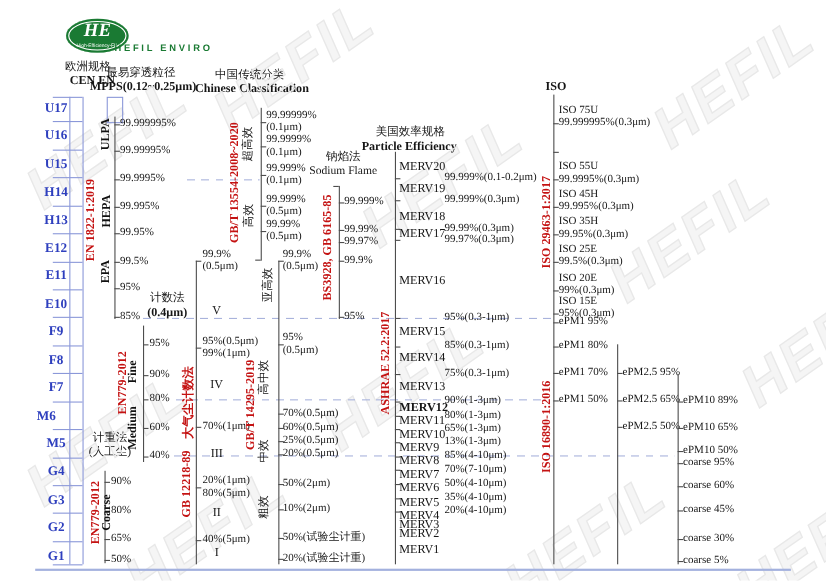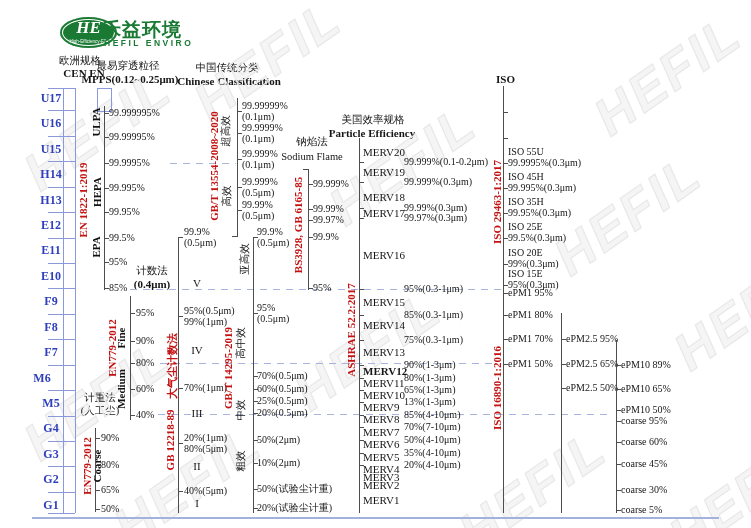--- a/index.html
+++ b/index.html
@@ -45,21 +45,20 @@
 </style>
 </head>
 <body>
 
 <div id="canvas">
 
   <div class="logo-oval">
     <span class="logo-he">HE</span>
     <span class="logo-sub">High-Efficiency-FIL</span>
   </div>
-  <div class="logo-cn">禾益环境</div>
   <div class="logo-en">HEFIL ENVIRO</div>
 
 
   <div class="fx c hdr-cn" style="left:80px;top:61px">欧洲规格</div>
   <div class="fx c hdr-en" style="left:84px;top:73px">CEN EN</div>
   <div class="fx c hdr-cn" style="left:128px;top:66px">最易穿透粒径</div>
   <div class="fx c hdr-en" style="left:130px;top:79px">MPPS(0.12~0.25μm)</div>
   <div class="fx c hdr-cn" style="left:227px;top:68px">中国传统分类</div>
   <div class="fx c hdr-en" style="left:229px;top:81px">Chinese Classification</div>
   <div class="fx c hdr-cn" style="left:312px;top:142px">钠焰法</div>
@@ -407,20 +406,24 @@
     <div class="tick" style="top: 453px; left: 359px;"></div>
     <div class="fx t tl" style="left: 404px; top: 453px;">
       <div>35%(4-10μm)</div>
     </div>
     <div class="tick" style="top: 465px; left: 359px;"></div>
     <div class="fx t tl" style="left: 404px; top: 465px; text-align: center;">
       <div>20%(4-10μm)</div>
     </div>
     <div class="vl" style="left: 503px; top: 86px; height: 427px;"></div>
     <div class="tick" style="top: 112px; left: 503px;"></div>
+    <div class="fx t tl a2" style="left: 508px; top: 112px;">
+      <div>ISO 75U</div>
+      <div>99.999995%(0.3μm)</div>
+    </div>
     <div class="tick" style="top: 138px; left: 503px;"></div>
     <div class="tick" style="top: 163px; left: 503px;"></div>
     <div class="fx t tl a2" style="left: 508px; top: 163px;">
       <div>ISO 55U</div>
       <div>99.9995%(0.3μm)</div>
     </div>
     <div class="tick" style="top: 188px; left: 503px;"></div>
     <div class="fx t tl a2" style="left: 508px; top: 188px;">
       <div>ISO 45H</div>
       <div>99.995%(0.3μm)</div>

